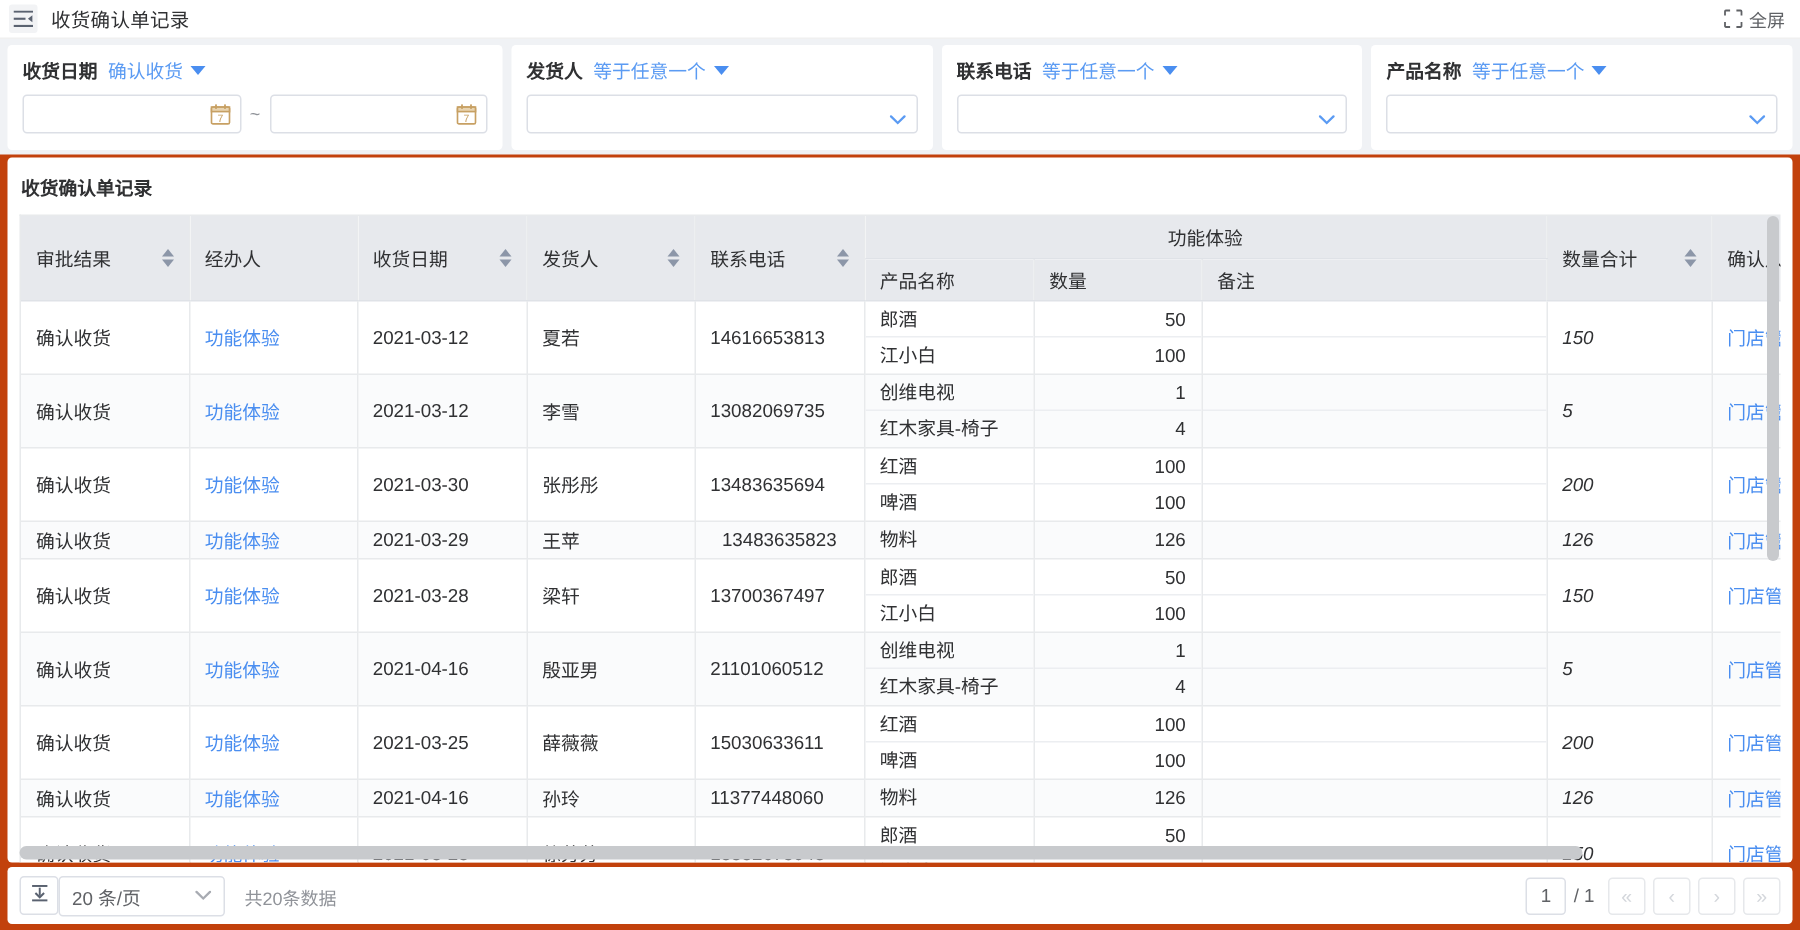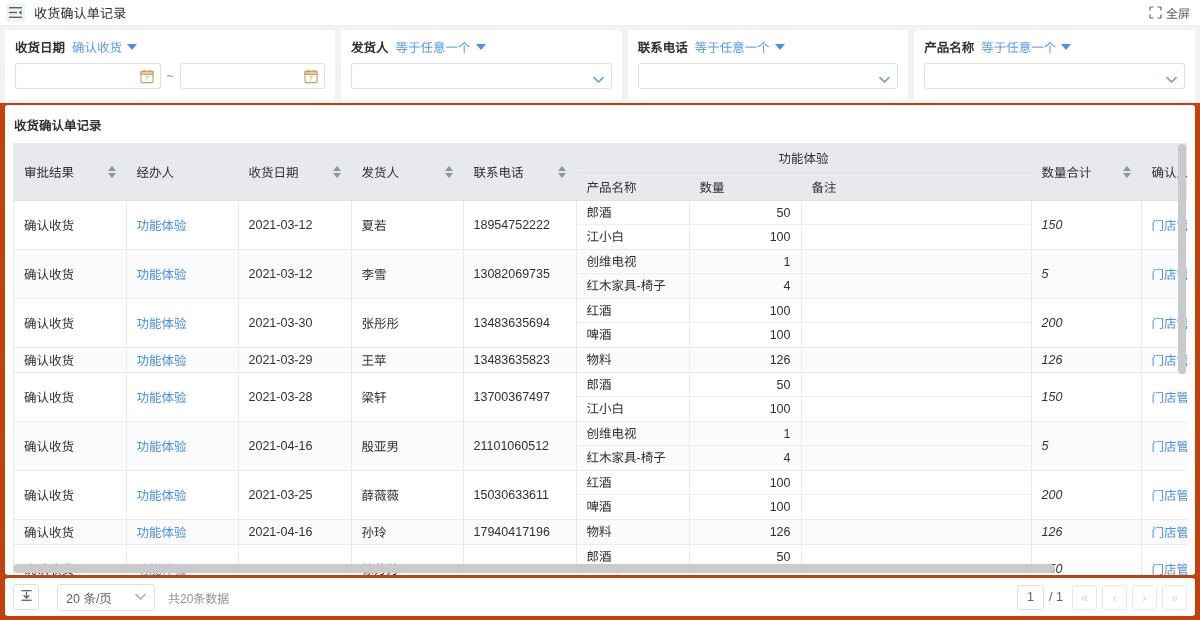--- a/index.html
+++ b/index.html
@@ -210,22 +210,22 @@
     padding: 0 8px;
   }
   .pg-btn-sq {
     width: 26px; height: 26px;
     border: 1px solid #dcdfe6; border-radius: 3px;
     background: #fff;
     display: flex; align-items: center; justify-content: center;
     cursor: pointer; color:#606266;
   }
   .page-size {
-    margin-left: 18px;
-    width: 98px; height: 27px;
+    margin-left: 0;
+    width: 111px; height: 27px;
     border: 1px solid #dcdfe6; border-radius: 3px;
     display: flex; align-items: center; justify-content: space-between;
     padding: 0 8px; cursor: pointer;
     font-size: 12.5px; color: #606266;
   }
   .total-text { margin-left: 13px; color: #909399; font-size: 12px; }
   .foot-spacer { flex: 1 1 auto; }
   .pager { display: flex; align-items: center; gap: 5px; }
   .page-input {
     width: 27px; height: 25px;
@@ -454,21 +454,21 @@
               </div>
             </th>
           </tr>
         </thead>
         <tbody id="tbody">
             <tr>
               <td style="height: 48px;">确认收货</td>
               <td style="height: 48px;"><span class="link">功能体验</span></td>
               <td style="height: 48px;">2021-03-12</td>
               <td style="height: 48px;">夏若</td>
-              <td style="height: 48px;">18954752222</td>
+              <td style="height: 48px;">14616653813</td>
               <td class="detail-cell">
                 <div class="dl">郎酒</div>
                 <div class="dl">江小白</div>
               </td>
               <td class="detail-cell">
                 <div class="dl num">50</div>
                 <div class="dl num">100</div>
               </td>
               <td class="detail-cell">
                 <div class="dl"></div>
@@ -517,21 +517,21 @@
                 <div class="dl"></div>
               </td>
               <td class="num" style="height: 48px;">200</td>
               <td style="height: 48px;"><span class="link">门店管理</span></td>
             </tr>
             <tr class="alt">
               <td style="height: 24px;">确认收货</td>
               <td style="height: 24px;"><span class="link">功能体验</span></td>
               <td style="height: 24px;">2021-03-29</td>
               <td style="height: 24px;">王苹</td>
-              <td style="height: 24px;">13483635823</td>
+              <td style="height: 24px; text-align: center;">13483635823</td>
               <td class="detail-cell">
                 <div class="dl">物料</div>
               </td>
               <td class="detail-cell">
                 <div class="dl num">126</div>
               </td>
               <td class="detail-cell">
                 <div class="dl"></div>
               </td>
               <td class="num" style="height: 24px;">126</td>
@@ -598,21 +598,21 @@
                 <div class="dl"></div>
               </td>
               <td class="num" style="height: 48px;">200</td>
               <td style="height: 48px;"><span class="link">门店管理</span></td>
             </tr>
             <tr class="alt">
               <td style="height: 24px;">确认收货</td>
               <td style="height: 24px;"><span class="link">功能体验</span></td>
               <td style="height: 24px;">2021-04-16</td>
               <td style="height: 24px;">孙玲</td>
-              <td style="height: 24px;">17940417196</td>
+              <td style="height: 24px;">11377448060</td>
               <td class="detail-cell">
                 <div class="dl">物料</div>
               </td>
               <td class="detail-cell">
                 <div class="dl num">126</div>
               </td>
               <td class="detail-cell">
                 <div class="dl"></div>
               </td>
               <td class="num" style="height: 24px;">126</td>

